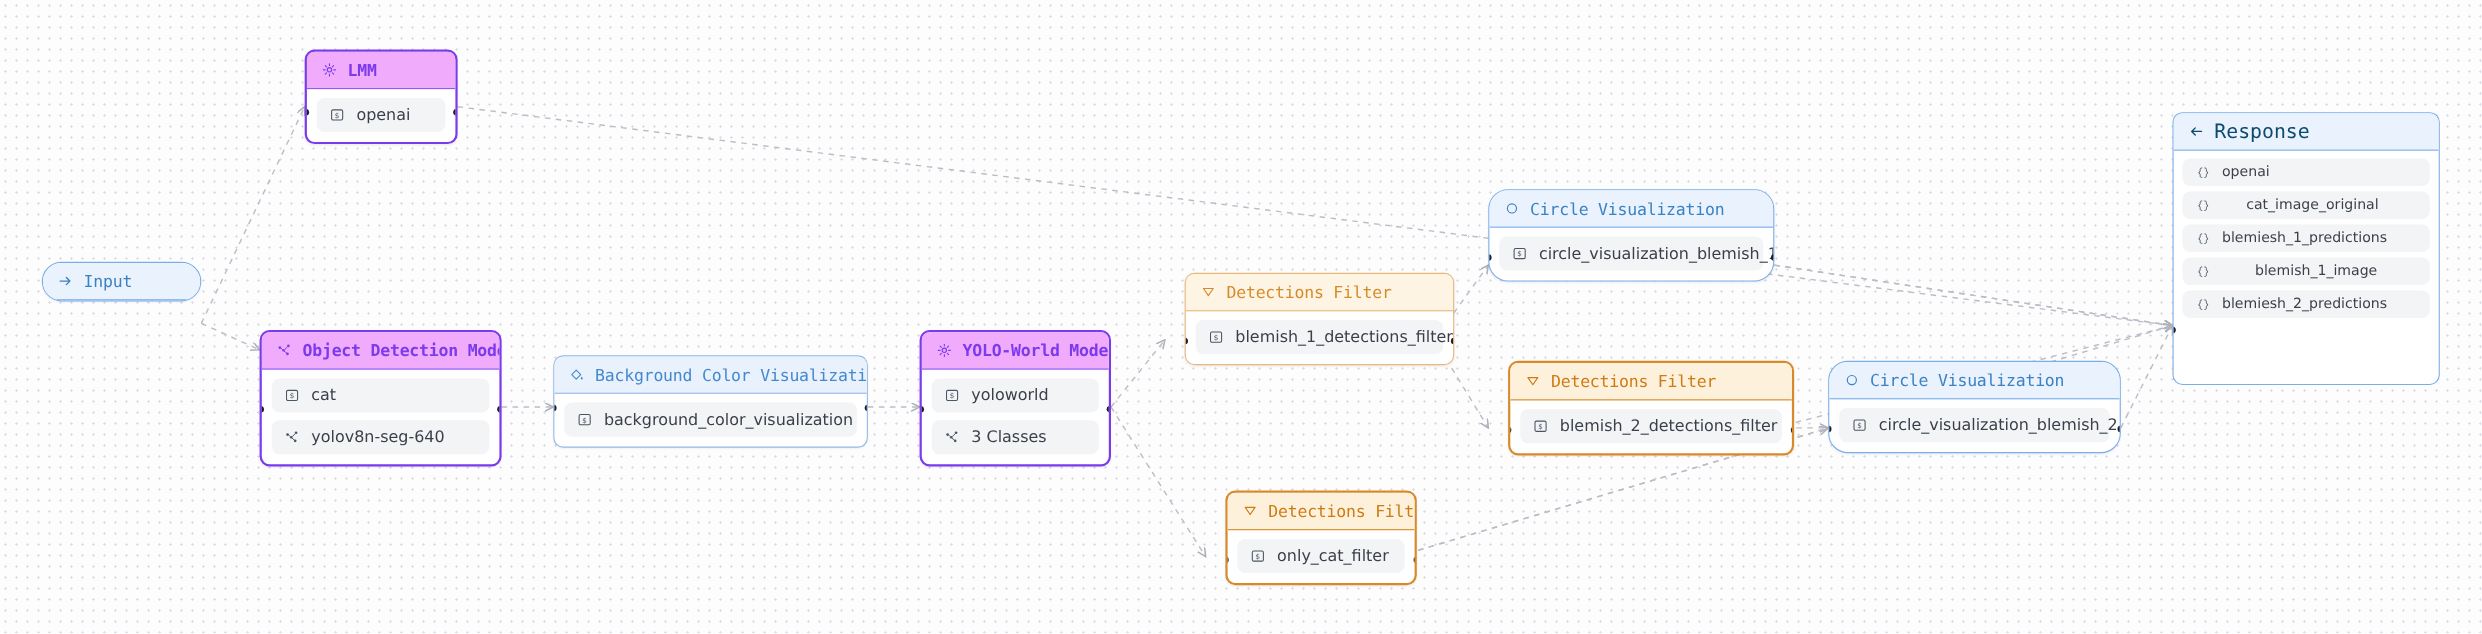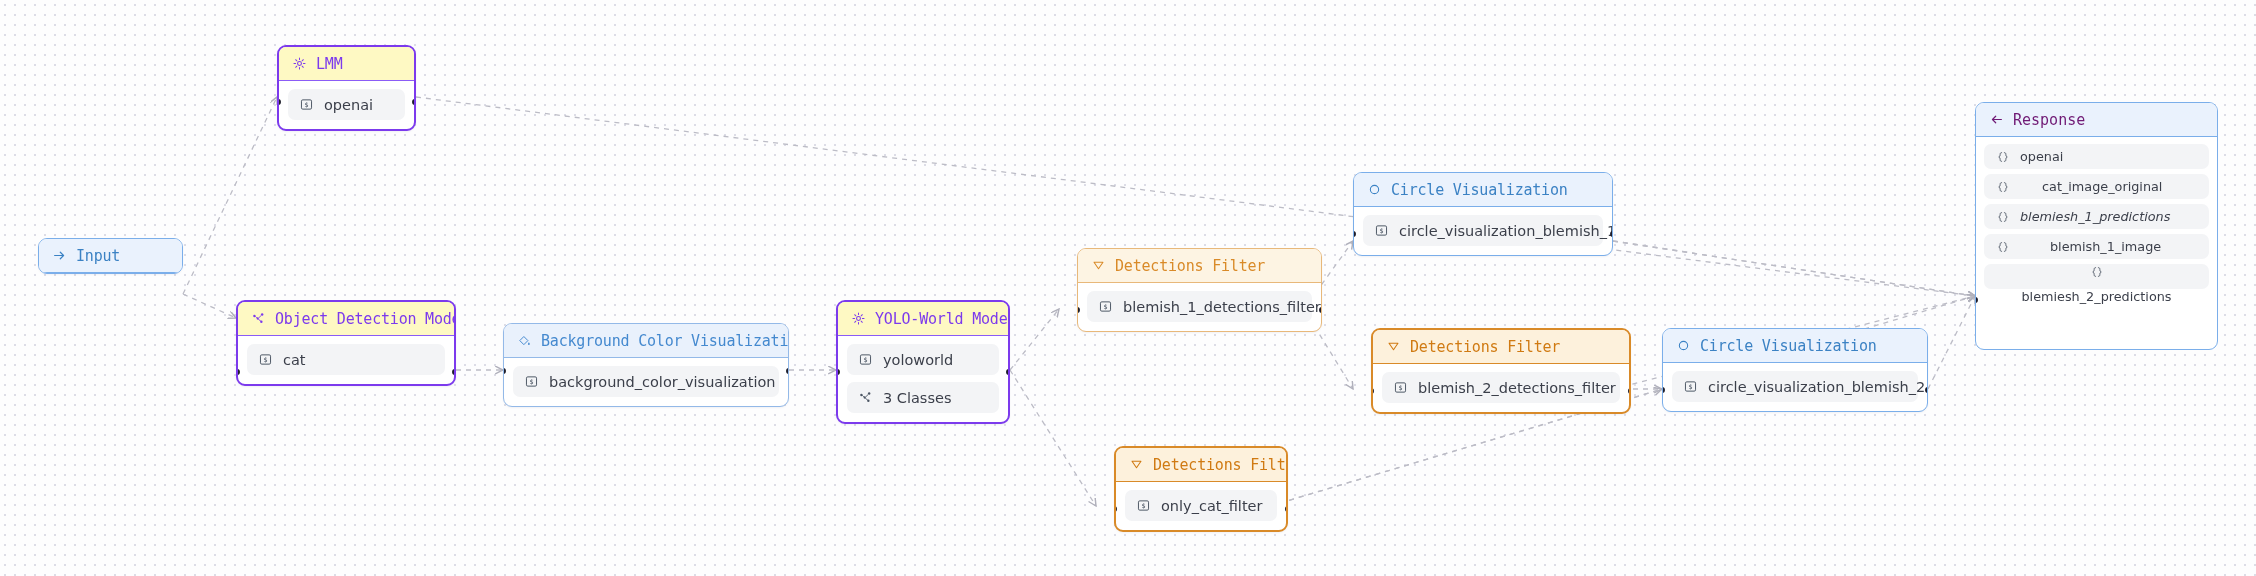--- a/index.html
+++ b/index.html
@@ -40,39 +40,39 @@
     background:#f3f4f6;border-radius:7px;
     height:31px;padding:0 11px;
     font-family:"DejaVu Sans", sans-serif;
     font-size:14.5px;color:#3b3f4a;
     white-space:nowrap;
   }
   .row .rico{flex:0 0 auto;display:flex;align-items:center;justify-content:center;width:15px;height:15px;color:#4b5563;}
 
   
   .t-purple{border-color:#8b5cf6;}
-  .t-purple .hdr{background:#fef9c3;color:#7c3aed;border-bottom-color:#8b5cf6;}
-  .t-blue{border-color:#7aaeea;}
+  .t-purple .hdr{background:#f0abfc;color:#7c3aed;border-bottom-color:#8b5cf6;font-weight:bold;}
+  .t-blue{border-color:#7aaeea;border-radius:18px;}
   .t-blue .hdr{background:#eaf2fd;color:#3b82c4;border-bottom-color:#7aaeea;}
   .t-blue-soft{border-color:#93b9e8;}
   .t-blue-soft .hdr{background:#e9f1fc;color:#4489cf;border-bottom-color:#93b9e8;}
   .t-orange{border-color:#e8b87a;margin-left:18px;}
   .t-orange .hdr{background:#fdf4e3;color:#d98a28;border-bottom-color:#e8b87a;}
   .t-orange-sel{border-color:#d98a28;border-width:2px;}
   .t-orange-sel .hdr{background:#fdf1dc;color:#d07a12;border-bottom-color:#d98a28;}
   .t-purple-sel{border-color:#7c3aed;border-width:2px;}
 
   .panel{
     position:absolute;box-sizing:border-box;
     background:#ffffff;border:1.5px solid #7aaeea;border-radius:9px;
     overflow:hidden;
   }
   .panel .hdr{
     display:flex;align-items:center;gap:9px;height:34px;padding:0 13px;
-    background:#eaf2fd;color:#701a75;font-size:15px;
+    background:#eaf2fd;color:#0c4a6e;font-size:18px;
     border-bottom:1.6px solid #7aaeea;box-sizing:border-box;
   }
   .panel .body{padding:8px 9px 9px 9px;display:flex;flex-direction:column;gap:7px;}
 
   .port{position:absolute;width:6px;height:6px;border-radius:50%;background:#1d1d2b;}
   .hico{display:flex;align-items:center;justify-content:center;width:15px;height:15px;flex:0 0 auto;}
 </style>
 </head>
 <body>
 
@@ -173,80 +173,92 @@
     <div class="body">
       <div class="row">
         <span class="rico">
           <svg width="13" height="13" viewBox="0 0 16 16">
               <rect x="1.8" y="2.3" width="12.4" height="11.4" rx="1.6" fill="none" stroke="currentColor" stroke-width="1.2"></rect>
               <text x="8" y="11.2" font-size="8" text-anchor="middle" fill="currentColor" font-family="DejaVu Sans, sans-serif">$</text>
             </svg>
         </span>
         <span>cat</span>
       </div>
-    </div>
-    <span class="port" style="left:-4px;top:67px;"></span>
-    <span class="port" style="right:-4px;top:67px;"></span>
-  </div>
-
-  <div class="node t-blue-soft" style="left:503px;top:323px;width:286px;">
-    <div class="hdr">
-      <span class="hico">
-        <svg width="13" height="13" viewBox="0 0 16 16">
-            <path d="M2.2 8.1l5-5 5 5-5 5z" fill="none" stroke="currentColor" stroke-width="1.2" stroke-linejoin="round"></path>
-            <path d="M13.4 10.2c.7 1 1.1 1.7 1.1 2.2a1.1 1.1 0 1 1-2.2 0c0-.5.4-1.2 1.1-2.2z" fill="currentColor"></path>
-          </svg>
-      </span>
-      <span>Background Color Visualization</span>
-    </div>
-    <div class="body">
-      <div class="row">
-        <span class="rico">
-          <svg width="13" height="13" viewBox="0 0 16 16">
-              <rect x="1.8" y="2.3" width="12.4" height="11.4" rx="1.6" fill="none" stroke="currentColor" stroke-width="1.2"></rect>
-              <text x="8" y="11.2" font-size="8" text-anchor="middle" fill="currentColor" font-family="DejaVu Sans, sans-serif">$</text>
-            </svg>
-        </span>
-        <span>background_color_visualization</span>
-      </div>
-    </div>
-    <span class="port" style="left:-4px;top:44px;"></span>
-    <span class="port" style="right:-4px;top:44px;"></span>
-  </div>
-
-  <div class="node t-purple t-purple-sel" style="left:836px;top:300px;width:174px;">
-    <div class="hdr">
-      <span class="hico">
-        <svg width="13" height="13" viewBox="0 0 16 16">
-            <circle cx="8" cy="8" r="2.4" fill="none" stroke="currentColor" stroke-width="1.3"></circle>
-            <path d="M8 1.2v2M8 12.8v2M1.2 8h2M12.8 8h2M3.3 3.3l1.4 1.4M11.3 11.3l1.4 1.4M12.7 3.3l-1.4 1.4M4.7 11.3l-1.4 1.4" stroke="currentColor" stroke-width="1.25" stroke-linecap="round"></path>
-          </svg>
-      </span>
-      <span>YOLO-World Model</span>
-    </div>
-    <div class="body">
-      <div class="row">
-        <span class="rico">
-          <svg width="13" height="13" viewBox="0 0 16 16">
-              <rect x="1.8" y="2.3" width="12.4" height="11.4" rx="1.6" fill="none" stroke="currentColor" stroke-width="1.2"></rect>
-              <text x="8" y="11.2" font-size="8" text-anchor="middle" fill="currentColor" font-family="DejaVu Sans, sans-serif">$</text>
-            </svg>
-        </span>
-        <span>yoloworld</span>
-      </div>
       <div class="row">
         <span class="rico">
           <svg width="13" height="13" viewBox="0 0 16 16">
               <circle cx="3" cy="5" r="1.5" fill="currentColor"></circle>
               <circle cx="12.5" cy="3" r="1.5" fill="currentColor"></circle>
               <circle cx="11.5" cy="12" r="1.5" fill="currentColor"></circle>
               <circle cx="7" cy="8" r="1.4" fill="currentColor"></circle>
               <path d="M4.2 5.5L6 7.3M8.2 7.3l3.2-3.1M7.8 9l3 2.1" stroke="currentColor" stroke-width="1.1"></path>
             </svg>
         </span>
+        <span>yolov8n-seg-640</span>
+      </div>
+    </div>
+    <span class="port" style="left:-4px;top:67px;"></span>
+    <span class="port" style="right:-4px;top:67px;"></span>
+  </div>
+
+  <div class="node t-blue-soft" style="left:503px;top:323px;width:286px;">
+    <div class="hdr">
+      <span class="hico">
+        <svg width="13" height="13" viewBox="0 0 16 16">
+            <path d="M2.2 8.1l5-5 5 5-5 5z" fill="none" stroke="currentColor" stroke-width="1.2" stroke-linejoin="round"></path>
+            <path d="M13.4 10.2c.7 1 1.1 1.7 1.1 2.2a1.1 1.1 0 1 1-2.2 0c0-.5.4-1.2 1.1-2.2z" fill="currentColor"></path>
+          </svg>
+      </span>
+      <span>Background Color Visualization</span>
+    </div>
+    <div class="body">
+      <div class="row">
+        <span class="rico">
+          <svg width="13" height="13" viewBox="0 0 16 16">
+              <rect x="1.8" y="2.3" width="12.4" height="11.4" rx="1.6" fill="none" stroke="currentColor" stroke-width="1.2"></rect>
+              <text x="8" y="11.2" font-size="8" text-anchor="middle" fill="currentColor" font-family="DejaVu Sans, sans-serif">$</text>
+            </svg>
+        </span>
+        <span>background_color_visualization</span>
+      </div>
+    </div>
+    <span class="port" style="left:-4px;top:44px;"></span>
+    <span class="port" style="right:-4px;top:44px;"></span>
+  </div>
+
+  <div class="node t-purple t-purple-sel" style="left:836px;top:300px;width:174px;">
+    <div class="hdr">
+      <span class="hico">
+        <svg width="13" height="13" viewBox="0 0 16 16">
+            <circle cx="8" cy="8" r="2.4" fill="none" stroke="currentColor" stroke-width="1.3"></circle>
+            <path d="M8 1.2v2M8 12.8v2M1.2 8h2M12.8 8h2M3.3 3.3l1.4 1.4M11.3 11.3l1.4 1.4M12.7 3.3l-1.4 1.4M4.7 11.3l-1.4 1.4" stroke="currentColor" stroke-width="1.25" stroke-linecap="round"></path>
+          </svg>
+      </span>
+      <span>YOLO-World Model</span>
+    </div>
+    <div class="body">
+      <div class="row">
+        <span class="rico">
+          <svg width="13" height="13" viewBox="0 0 16 16">
+              <rect x="1.8" y="2.3" width="12.4" height="11.4" rx="1.6" fill="none" stroke="currentColor" stroke-width="1.2"></rect>
+              <text x="8" y="11.2" font-size="8" text-anchor="middle" fill="currentColor" font-family="DejaVu Sans, sans-serif">$</text>
+            </svg>
+        </span>
+        <span>yoloworld</span>
+      </div>
+      <div class="row">
+        <span class="rico">
+          <svg width="13" height="13" viewBox="0 0 16 16">
+              <circle cx="3" cy="5" r="1.5" fill="currentColor"></circle>
+              <circle cx="12.5" cy="3" r="1.5" fill="currentColor"></circle>
+              <circle cx="11.5" cy="12" r="1.5" fill="currentColor"></circle>
+              <circle cx="7" cy="8" r="1.4" fill="currentColor"></circle>
+              <path d="M4.2 5.5L6 7.3M8.2 7.3l3.2-3.1M7.8 9l3 2.1" stroke="currentColor" stroke-width="1.1"></path>
+            </svg>
+        </span>
         <span>3 Classes</span>
       </div>
     </div>
     <span class="port" style="left:-4px;top:67px;"></span>
     <span class="port" style="right:-4px;top:67px;"></span>
   </div>
 
   <div class="node t-orange" style="left:1059px;top:248px;width:245px;">
     <div class="hdr">
       <span class="hico">
@@ -388,39 +400,39 @@
       </div>
       <div class="row" style="height:25px;font-size:12.8px;gap:32px;">
         <span class="rico">
           <svg width="12" height="12" viewBox="0 0 16 16">
               <path d="M6.2 2.2c-1.6 0-2 .8-2 2.1v1.4c0 1-.5 1.5-1.4 1.5v1.6c.9 0 1.4.5 1.4 1.5v1.4c0 1.3.4 2.1 2 2.1" fill="none" stroke="currentColor" stroke-width="1.15" stroke-linecap="round"></path>
               <path d="M9.8 2.2c1.6 0 2 .8 2 2.1v1.4c0 1 .5 1.5 1.4 1.5v1.6c-.9 0-1.4.5-1.4 1.5v1.4c0 1.3-.4 2.1-2 2.1" fill="none" stroke="currentColor" stroke-width="1.15" stroke-linecap="round"></path>
             </svg>
         </span>
         <span>cat_image_original</span>
       </div>
-      <div class="row" style="height:25px;font-size:12.8px;font-style:italic;">
+      <div class="row" style="height:25px;font-size:12.8px;">
         <span class="rico">
           <svg width="12" height="12" viewBox="0 0 16 16">
               <path d="M6.2 2.2c-1.6 0-2 .8-2 2.1v1.4c0 1-.5 1.5-1.4 1.5v1.6c.9 0 1.4.5 1.4 1.5v1.4c0 1.3.4 2.1 2 2.1" fill="none" stroke="currentColor" stroke-width="1.15" stroke-linecap="round"></path>
               <path d="M9.8 2.2c1.6 0 2 .8 2 2.1v1.4c0 1 .5 1.5 1.4 1.5v1.6c-.9 0-1.4.5-1.4 1.5v1.4c0 1.3-.4 2.1-2 2.1" fill="none" stroke="currentColor" stroke-width="1.15" stroke-linecap="round"></path>
             </svg>
         </span>
         <span>blemiesh_1_predictions</span>
       </div>
       <div class="row" style="height:25px;font-size:12.8px;gap:40px;">
         <span class="rico">
           <svg width="12" height="12" viewBox="0 0 16 16">
               <path d="M6.2 2.2c-1.6 0-2 .8-2 2.1v1.4c0 1-.5 1.5-1.4 1.5v1.6c.9 0 1.4.5 1.4 1.5v1.4c0 1.3.4 2.1 2 2.1" fill="none" stroke="currentColor" stroke-width="1.15" stroke-linecap="round"></path>
               <path d="M9.8 2.2c1.6 0 2 .8 2 2.1v1.4c0 1 .5 1.5 1.4 1.5v1.6c-.9 0-1.4.5-1.4 1.5v1.4c0 1.3-.4 2.1-2 2.1" fill="none" stroke="currentColor" stroke-width="1.15" stroke-linecap="round"></path>
             </svg>
         </span>
         <span>blemish_1_image</span>
       </div>
-      <div class="row" style="height:25px;font-size:12.8px;flex-direction:column;">
+      <div class="row" style="height:25px;font-size:12.8px;">
         <span class="rico">
           <svg width="12" height="12" viewBox="0 0 16 16">
               <path d="M6.2 2.2c-1.6 0-2 .8-2 2.1v1.4c0 1-.5 1.5-1.4 1.5v1.6c.9 0 1.4.5 1.4 1.5v1.4c0 1.3.4 2.1 2 2.1" fill="none" stroke="currentColor" stroke-width="1.15" stroke-linecap="round"></path>
               <path d="M9.8 2.2c1.6 0 2 .8 2 2.1v1.4c0 1 .5 1.5 1.4 1.5v1.6c-.9 0-1.4.5-1.4 1.5v1.4c0 1.3-.4 2.1-2 2.1" fill="none" stroke="currentColor" stroke-width="1.15" stroke-linecap="round"></path>
             </svg>
         </span>
         <span>blemiesh_2_predictions</span>
       </div>
 
     </div>

